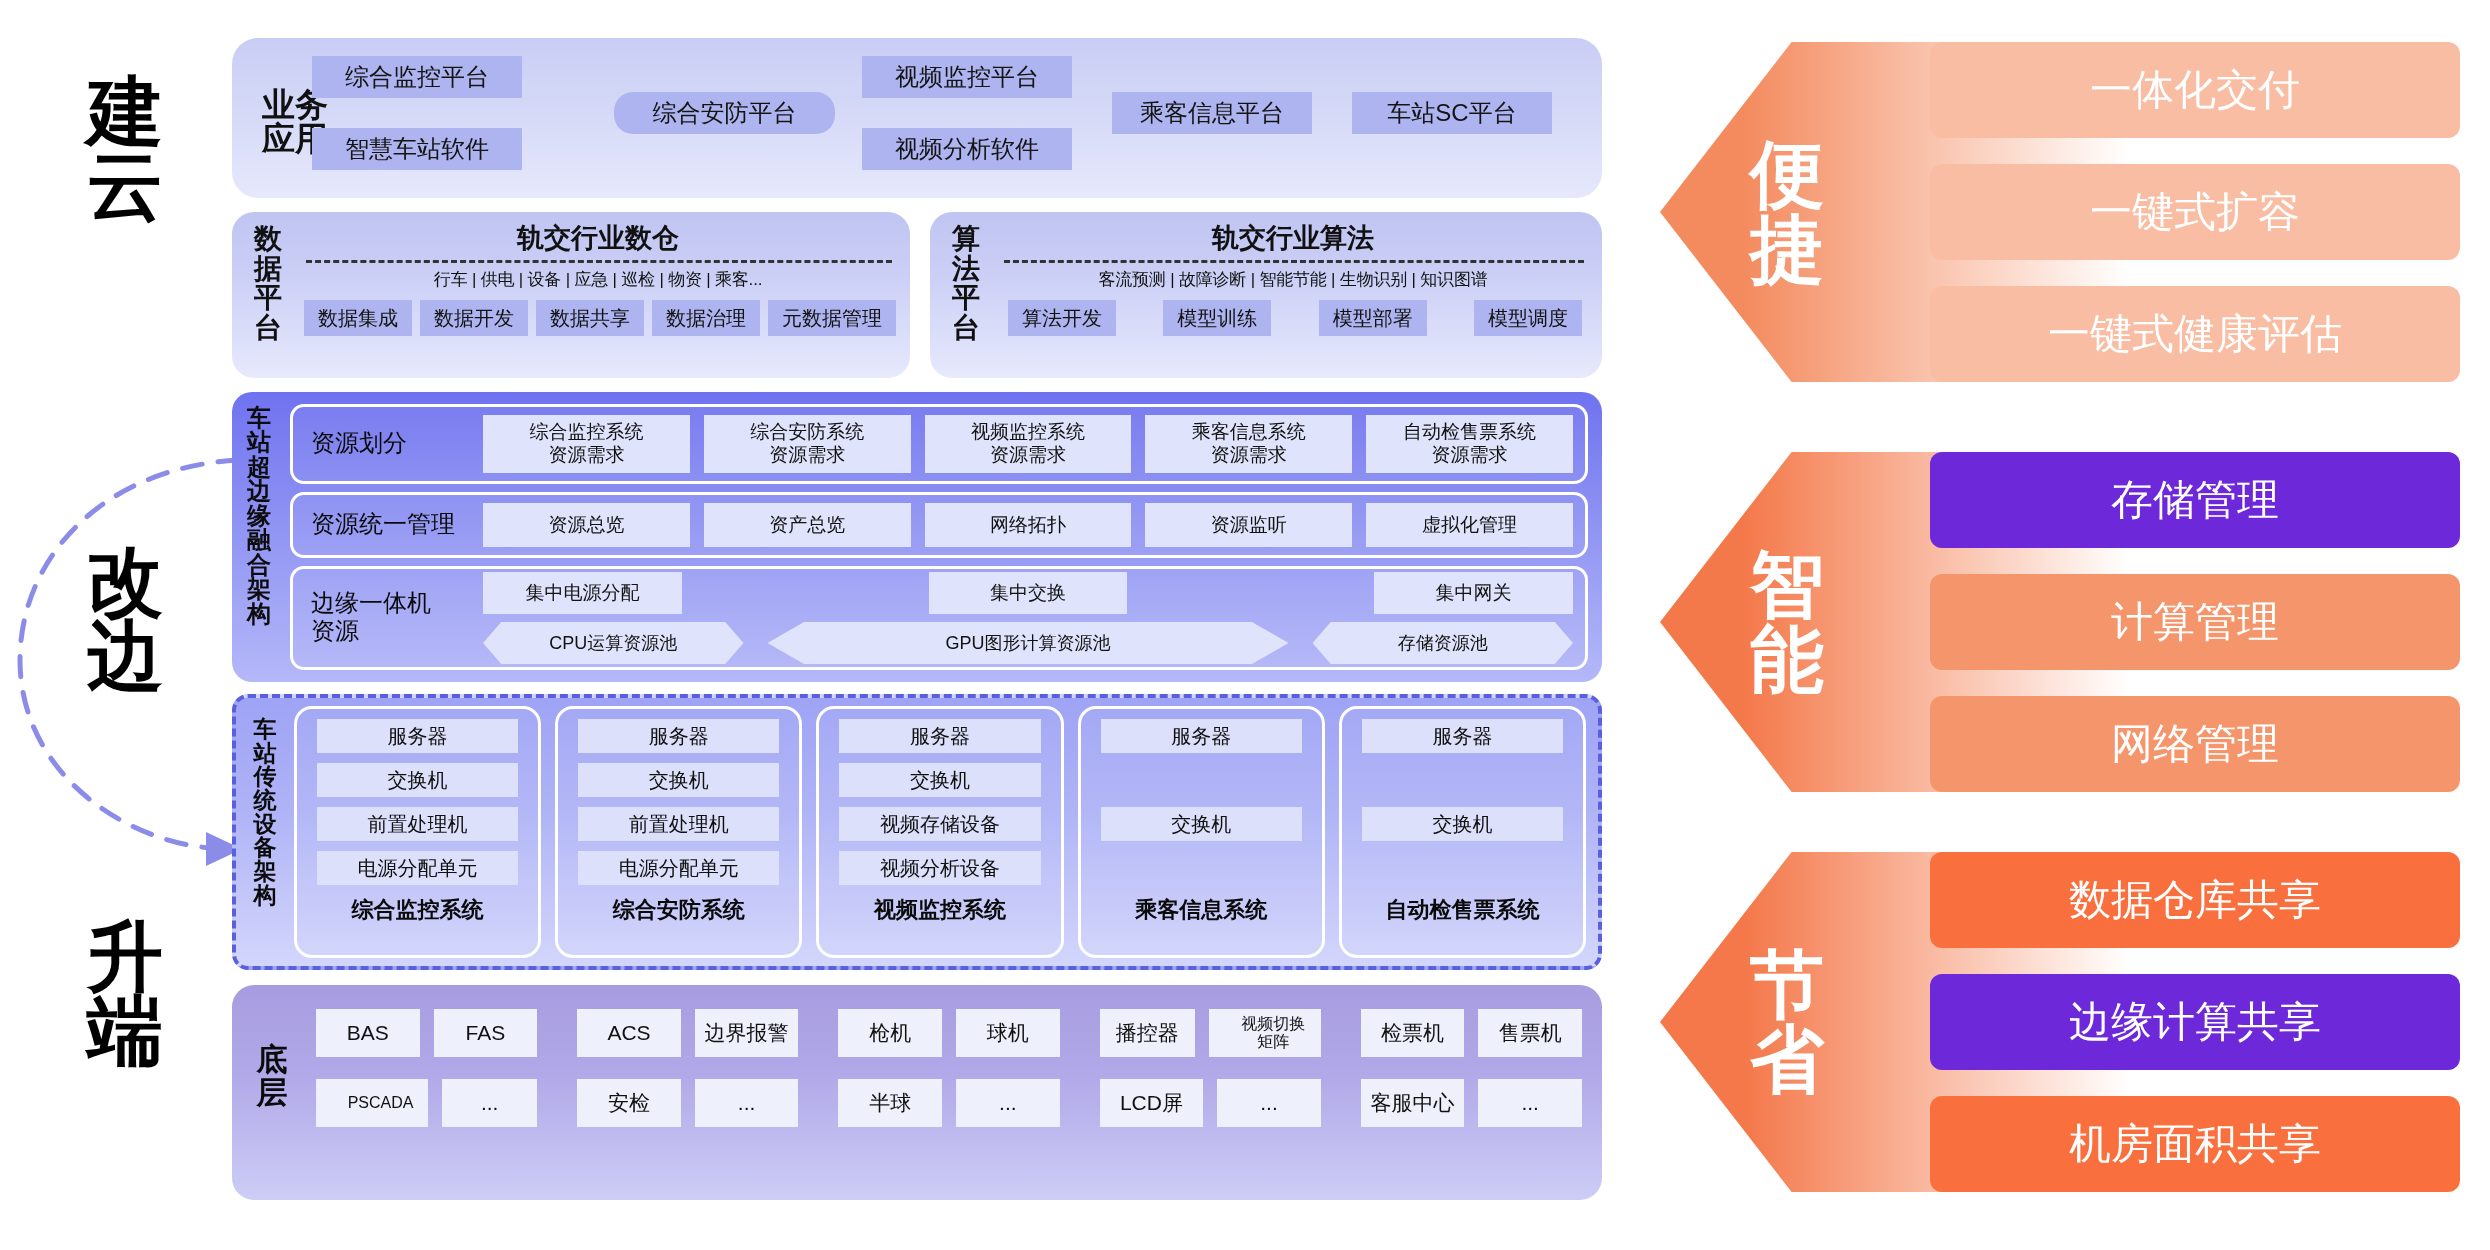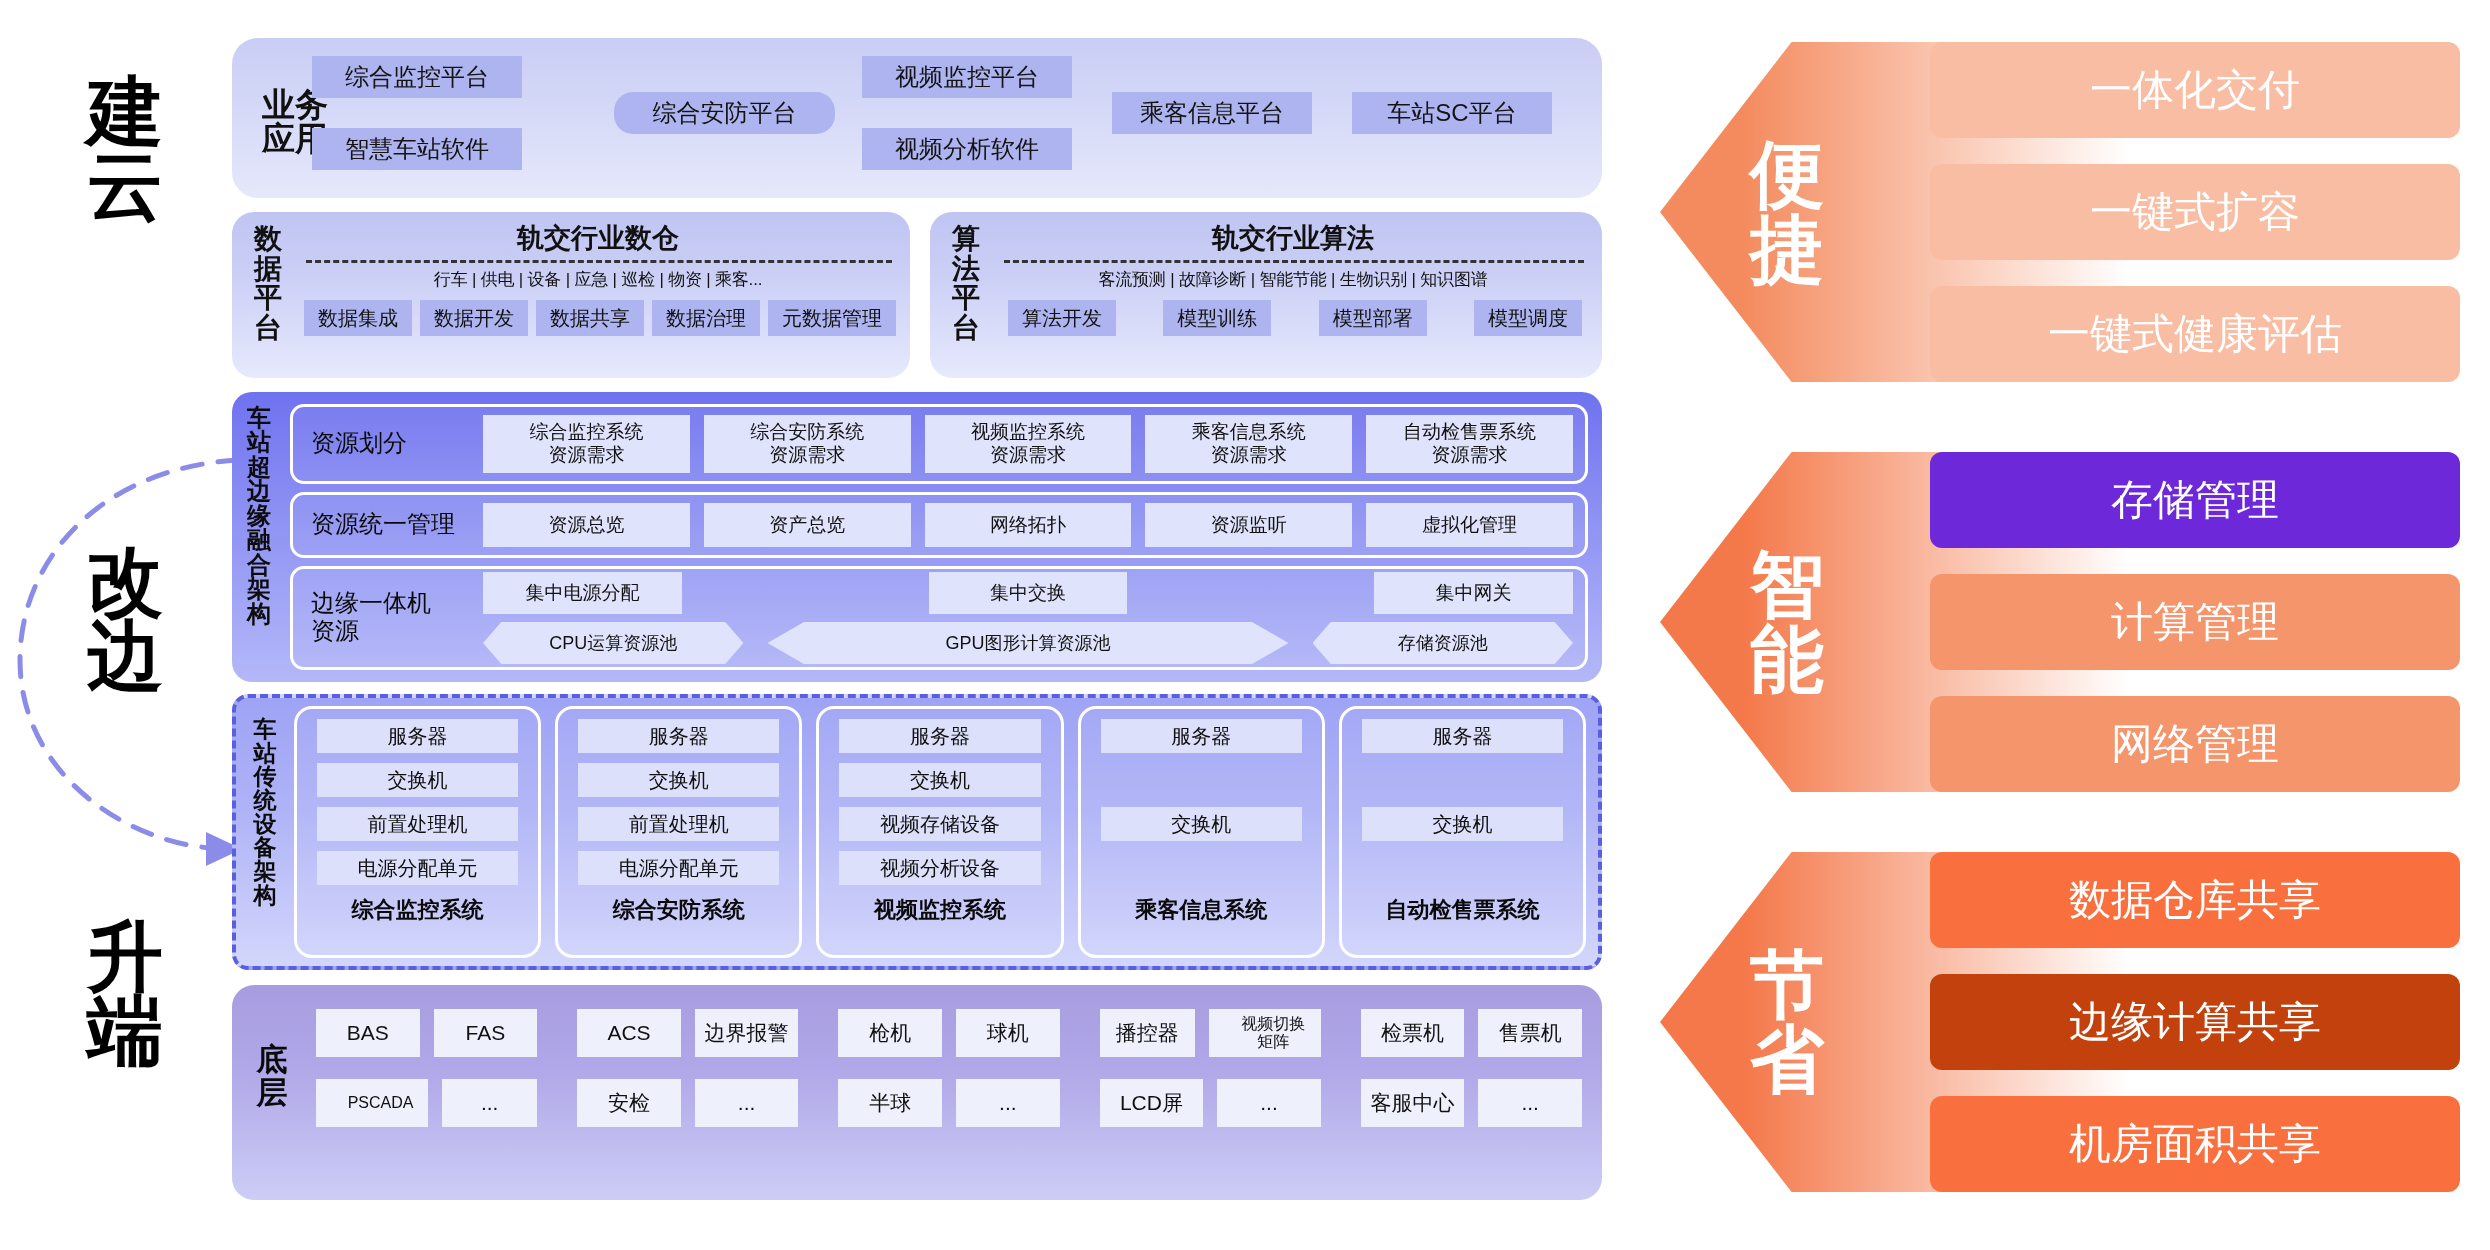--- a/index.html
+++ b/index.html
@@ -532,19 +532,19 @@
         </div>
       </div>
       <div class="benefit" id="ben-2">
         <div class="ben-arrow" style="background: linear-gradient(90deg, rgb(244, 120, 74) 0%, rgb(244, 120, 74) 18%, rgb(255, 255, 255) 100%);"></div>
         <div class="ben-word">
           <span>节</span>
           <span>省</span>
         </div>
         <div class="ben-items">
           <div class="ben-item" style="background: rgb(249, 112, 62);">数据仓库共享</div>
-          <div class="ben-item" style="background: #c2410c;">边缘计算共享</div>
+          <div class="ben-item" style="background: #6d28d9;">边缘计算共享</div>
           <div class="ben-item" style="background: rgb(249, 112, 62);">机房面积共享</div>
         </div>
       </div>
     </div>
 
 </div>
 
 </body></html>

